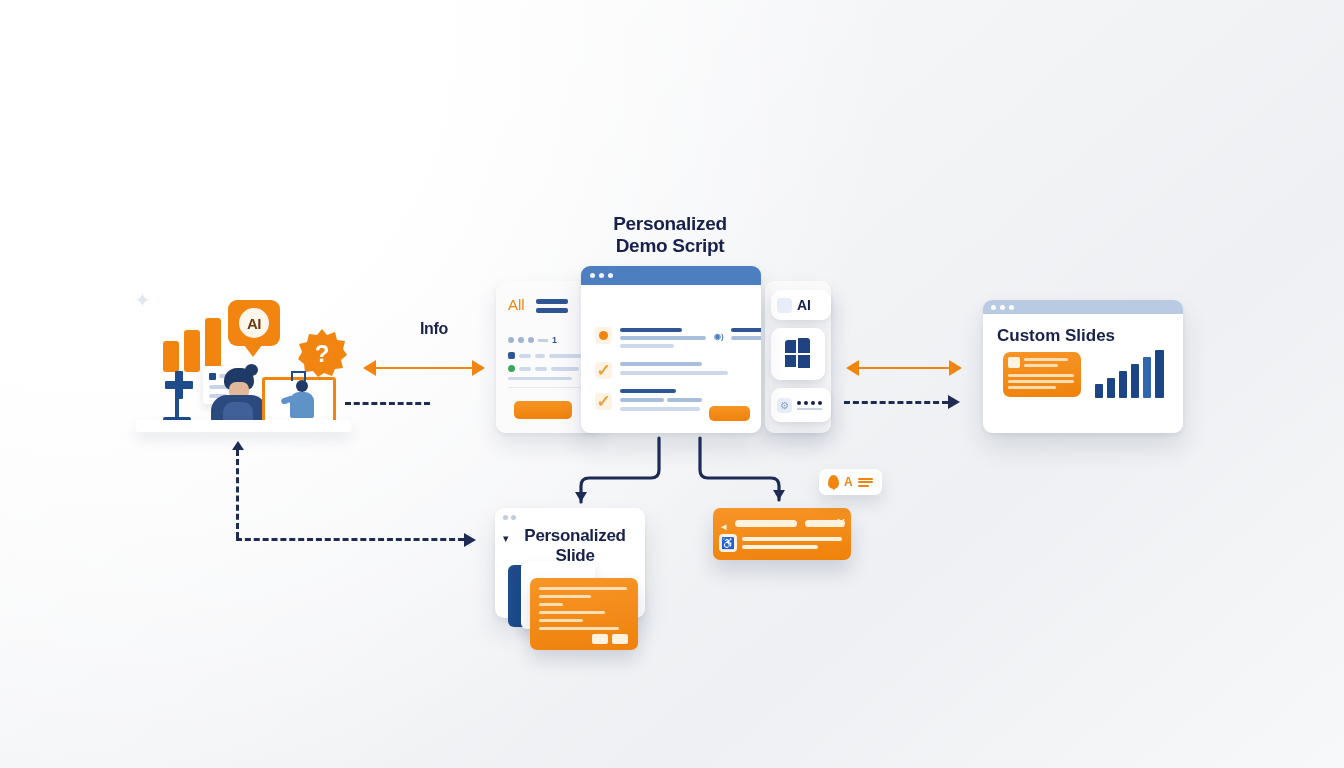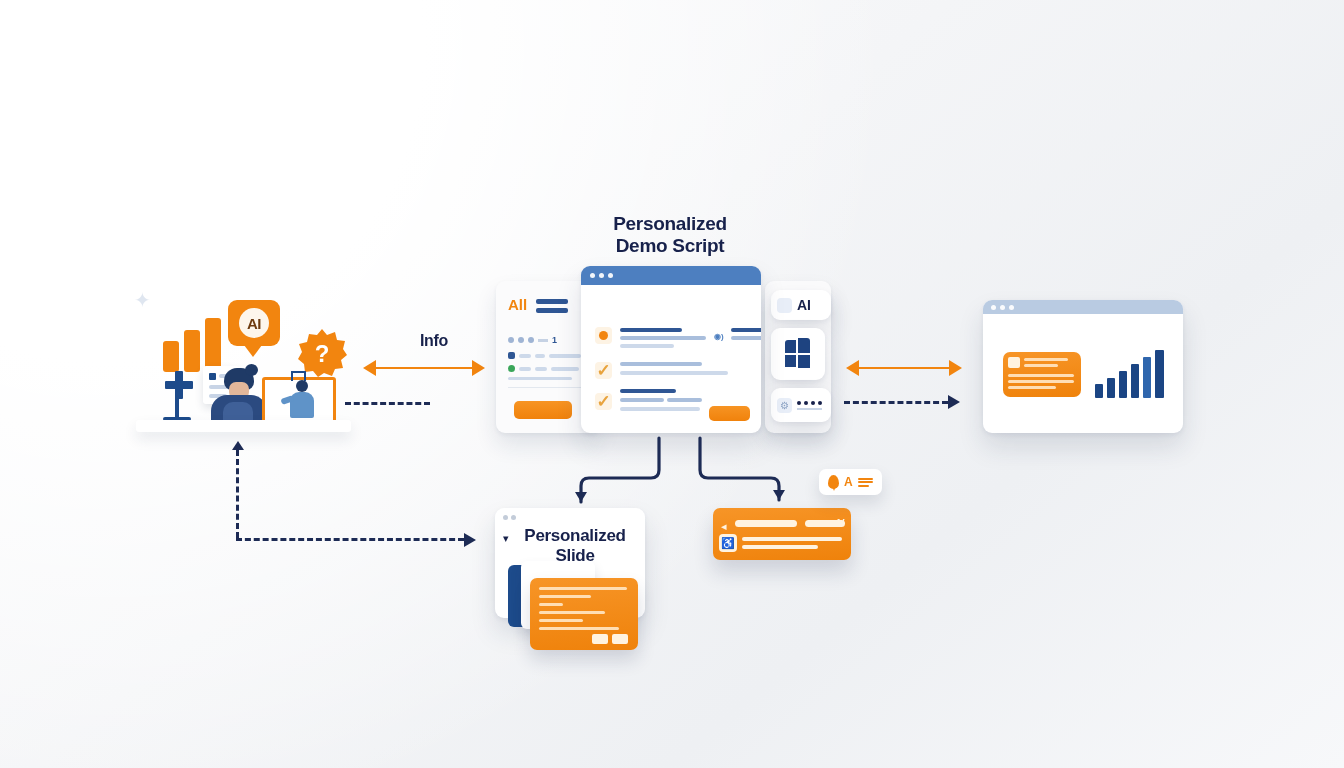--- a/index.html
+++ b/index.html
@@ -160,33 +160,33 @@
   <div class="abs" style="left:262px;top:377px;width:68px;height:43px;background:#ffffff;border:3px solid #f2850f;border-radius:3px;"></div>
   <div class="abs" style="left:291px;top:371px;width:11px;height:8px;border-top:2px solid #1d4b8b;border-left:2px solid #1d4b8b;border-right:2px solid #1d4b8b;transform:skewX(0deg);"></div>
   <div class="abs" style="left:285px;top:380px;width:34px;height:42px;">
     <div class="abs" style="left:11px;top:0;width:12px;height:12px;background:#1f3a66;border-radius:50%;"></div>
     <div class="abs" style="left:5px;top:12px;width:24px;height:26px;background:#5f93c8;border-radius:9px 9px 2px 2px;"></div>
     <div class="abs" style="left:-4px;top:17px;width:13px;height:6px;background:#5f93c8;border-radius:3px;transform:rotate(-18deg);"></div>
   </div>
 
   <div class="abs plinth" style="left:136px;top:420px;width:215px;height:12px;"></div>
 
-  <div class="abs title" style="left:394px;top:332px;width:80px;font-size:16px;">Info</div>
+  <div class="abs title" style="left:394px;top:320px;width:80px;font-size:16px;">Info</div>
   <div class="abs" style="left:363px;top:360px;width:122px;height:16px;display:flex;align-items:center;">
     <div class="ahead ahead-l"></div>
     <div class="arrow-line" style="flex:1;"></div>
     <div class="ahead ahead-r"></div>
   </div>
   <div class="abs dashline" style="left:345px;top:402px;width:85px;"></div>
 
   <div class="abs title" style="left:570px;top:213px;width:200px;font-size:19px;">Personalized
 Demo  Script</div>
 
   <div class="abs card-soft" style="left:496px;top:281px;width:104px;height:152px;">
-    <div class="abs" style="left:12px;top:15px;font-size:15px;font-weight:bold;color:#f2850f;">All</div>
+    <div class="abs" style="left:12px;top:15px;font-size:15px;font-weight:normal;color:#f2850f;">All</div>
     <div class="abs line line-dark" style="left:40px;top:18px;width:32px;height:5px;"></div>
     <div class="abs line line-dark" style="left:40px;top:27px;width:32px;height:5px;"></div>
 
     <div class="abs" style="left:12px;top:54px;display:flex;gap:4px;align-items:center;">
       <span style="width:6px;height:6px;border-radius:50%;background:#9fb4d4;display:block;"></span>
       <span style="width:6px;height:6px;border-radius:50%;background:#9fb4d4;display:block;"></span>
       <span style="width:6px;height:6px;border-radius:50%;background:#9fb4d4;display:block;"></span>
       <span style="width:10px;height:3px;background:#c6d2e4;display:block;"></span>
       <span style="font-size:9px;color:#2f5694;font-weight:bold;">1</span>
     </div>
@@ -285,20 +285,21 @@
     <div class="dashline" style="flex:1;"></div>
     <div class="navy-head-r"></div>
   </div>
 
   <div class="abs card" style="left:983px;top:300px;width:200px;height:133px;overflow:hidden;">
     <div style="height:14px;background:#b9cbe2;display:flex;align-items:center;gap:4px;padding-left:8px;">
       <span class="dot"></span>
       <span class="dot"></span>
       <span class="dot"></span>
     </div>
+    <div style="padding:12px 0 0 14px;font-size:17px;font-weight:bold;color:#17214b;">Custom Slides</div>
 
     <div class="abs orange-slide" style="left:20px;top:52px;width:78px;height:45px;">
       <div class="abs" style="left:5px;top:5px;width:12px;height:11px;background:#fff3e0;border-radius:2px;"></div>
       <div class="abs oline" style="left:21px;top:6px;width:44px;"></div>
       <div class="abs oline" style="left:21px;top:12px;width:34px;"></div>
       <div class="abs oline" style="left:5px;top:22px;width:66px;"></div>
       <div class="abs oline" style="left:5px;top:28px;width:66px;"></div>
       <div class="abs oline" style="left:5px;top:34px;width:48px;"></div>
     </div>
 

